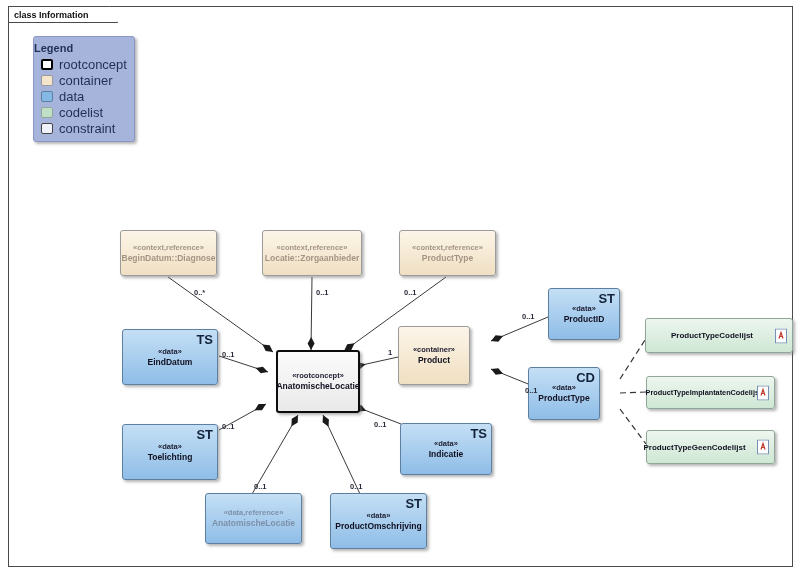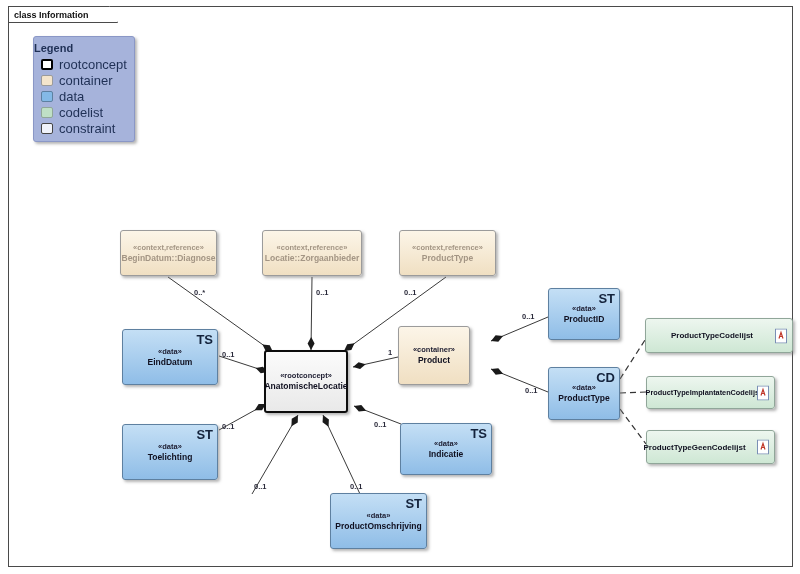--- a/index.html
+++ b/index.html
@@ -114,45 +114,49 @@
     <span class="tag">TS</span>
     <div class="stereo">«data»</div>
     <div class="nname">EindDatum</div>
   </div>
   <div class="node blue" style="left:122px;top:424px;width:96px;height:56px;">
     <span class="tag">ST</span>
     <div class="stereo">«data»</div>
     <div class="nname">Toelichting</div>
   </div>
 
-  <div class="node root" style="left:264px;top:350px;width:84px;height:63px;">
+  <div class="node root" style="left:276px;top:350px;width:84px;height:63px;">
     <div class="stereo">«rootconcept»</div>
     <div class="nname">AnatomischeLocatie</div>
   </div>
 
   <div class="node beige" style="left:398px;top:326px;width:72px;height:59px;">
     <div class="stereo">«container»</div>
     <div class="nname">Product</div>
   </div>
 
   <div class="node blue" style="left:548px;top:288px;width:72px;height:52px;">
     <span class="tag">ST</span>
     <div class="stereo">«data»</div>
     <div class="nname">ProductID</div>
   </div>
-  <div class="node blue" style="left:548px;top:367px;width:72px;height:53px;">
+  <div class="node blue" style="left:528px;top:367px;width:72px;height:53px;">
     <span class="tag">CD</span>
     <div class="stereo">«data»</div>
     <div class="nname">ProductType</div>
   </div>
 
   <div class="node blue" style="left:400px;top:423px;width:92px;height:52px;">
     <span class="tag">TS</span>
     <div class="stereo">«data»</div>
     <div class="nname">Indicatie</div>
+  </div>
+  <div class="node blue ref-blue" style="left:205px;top:493px;width:97px;height:51px;">
+    <div class="stereo">«data,reference»</div>
+    <div class="nname">AnatomischeLocatie</div>
   </div>
   <div class="node blue" style="left:330px;top:493px;width:97px;height:56px;">
     <span class="tag">ST</span>
     <div class="stereo">«data»</div>
     <div class="nname">ProductOmschrijving</div>
   </div>
 
   <div class="node green codelist" style="left:645px;top:318px;width:148px;height:35px;">
     <div class="nname" style="margin-right:14px;">ProductTypeCodelijst</div>
     <svg class="doc-ico" viewBox="0 0 12 15">

